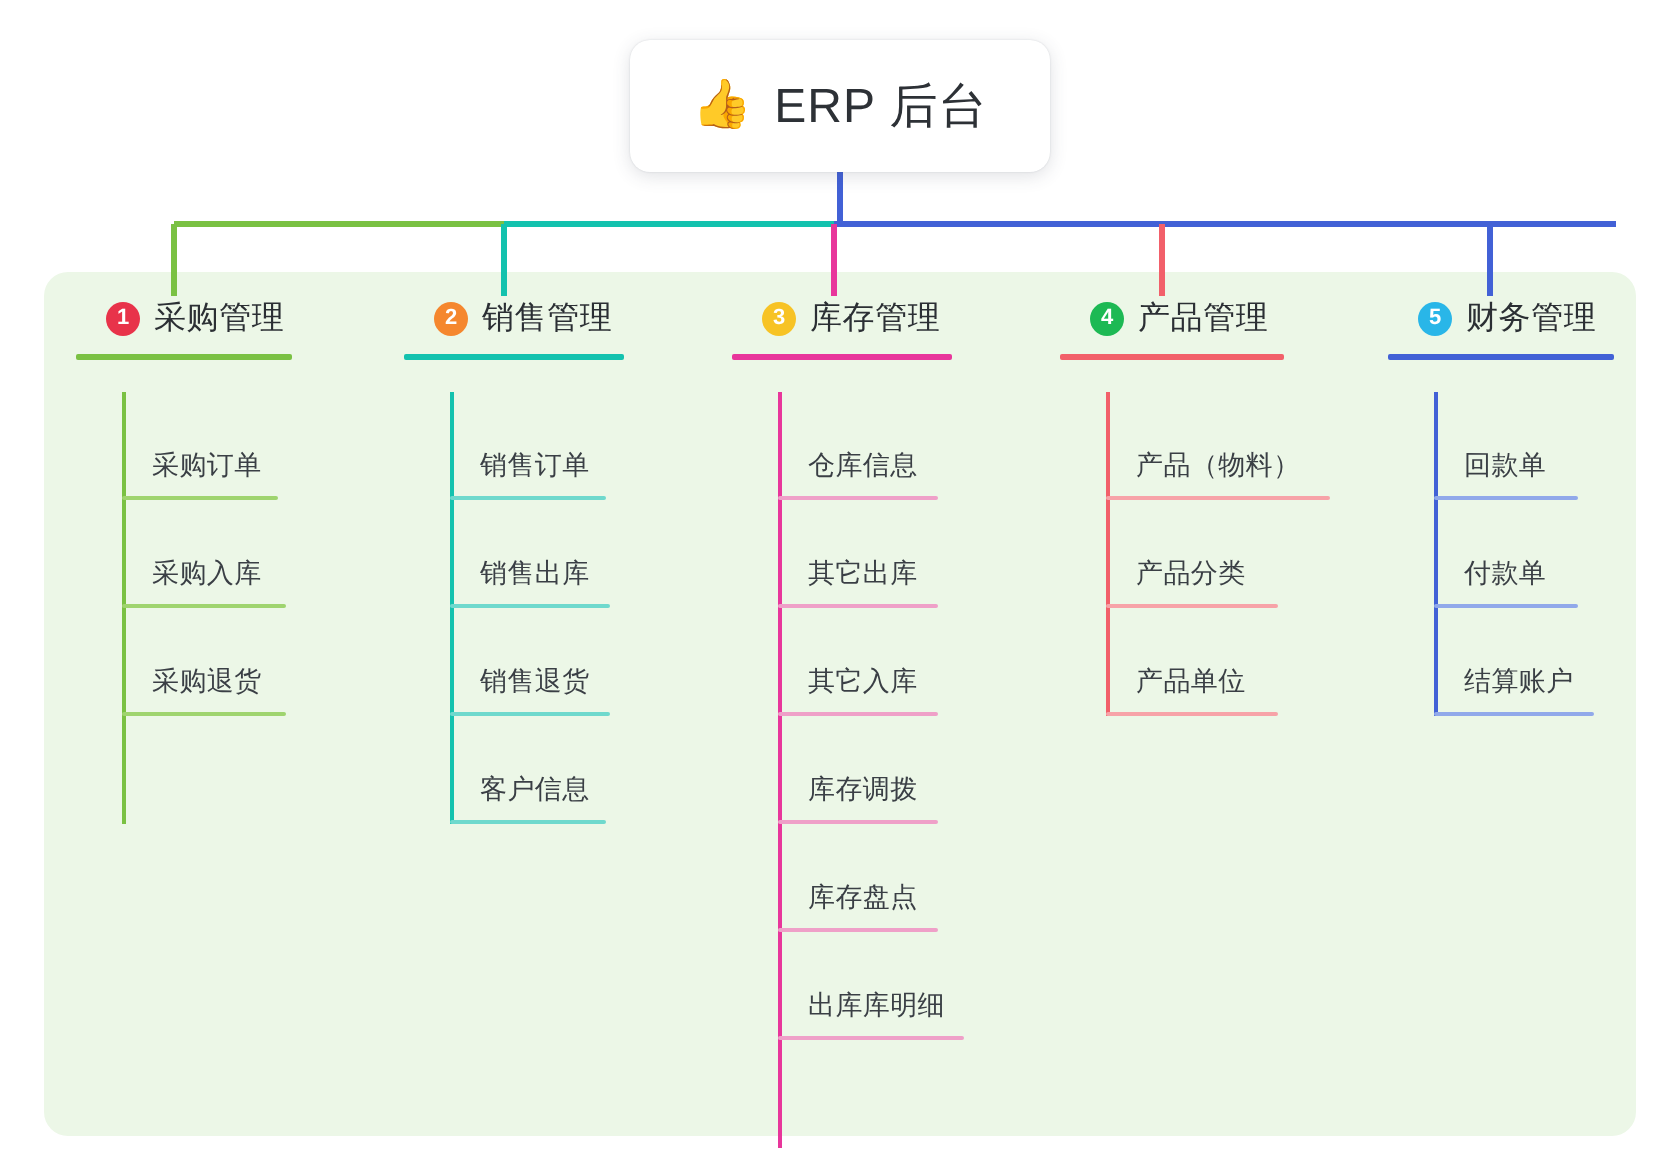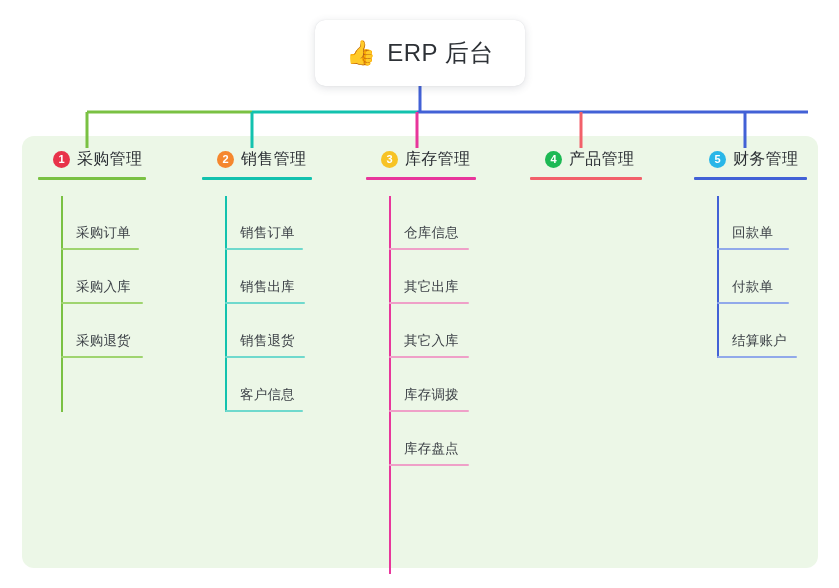--- a/index.html
+++ b/index.html
@@ -242,28 +242,47 @@
             <div class="leaf-rule" style="background: rgb(239, 160, 200); width: 80px;"></div>
           </div>
           <div class="leaf">
             <span class="leaf-label">库存调拨</span>
             <div class="leaf-rule" style="background: rgb(239, 160, 200); width: 80px;"></div>
           </div>
           <div class="leaf">
             <span class="leaf-label">库存盘点</span>
             <div class="leaf-rule" style="background: rgb(239, 160, 200); width: 80px;"></div>
           </div>
+          <div class="leaf">
+            <span class="leaf-label">出库库明细</span>
+            <div class="leaf-rule" style="background: rgb(239, 160, 200); width: 93px;"></div>
+          </div>
         </div>
       </div>
       <div class="column" style="left: 530px;">
         <div class="col-head">
           <span class="badge" style="background: rgb(29, 185, 84);">4</span>
           <span class="col-title">产品管理</span>
         </div>
         <div class="col-rule" style="background: rgb(242, 96, 106); width: 112px;"></div>
+        <div class="leaves">
+          <div class="trunk" style="background: rgb(242, 96, 106); height: 162px;"></div>
+          <div class="leaf">
+            <span class="leaf-label">产品（物料）</span>
+            <div class="leaf-rule" style="background: rgb(247, 163, 168); width: 112px;"></div>
+          </div>
+          <div class="leaf">
+            <span class="leaf-label">产品分类</span>
+            <div class="leaf-rule" style="background: rgb(247, 163, 168); width: 86px;"></div>
+          </div>
+          <div class="leaf">
+            <span class="leaf-label">产品单位</span>
+            <div class="leaf-rule" style="background: rgb(247, 163, 168); width: 86px;"></div>
+          </div>
+        </div>
       </div>
       <div class="column" style="left: 694px;">
         <div class="col-head">
           <span class="badge" style="background: rgb(41, 182, 232);">5</span>
           <span class="col-title">财务管理</span>
         </div>
         <div class="col-rule" style="background: rgb(66, 97, 214); width: 113px;"></div>
         <div class="leaves">
           <div class="trunk" style="background: rgb(66, 97, 214); height: 162px;"></div>
           <div class="leaf">

